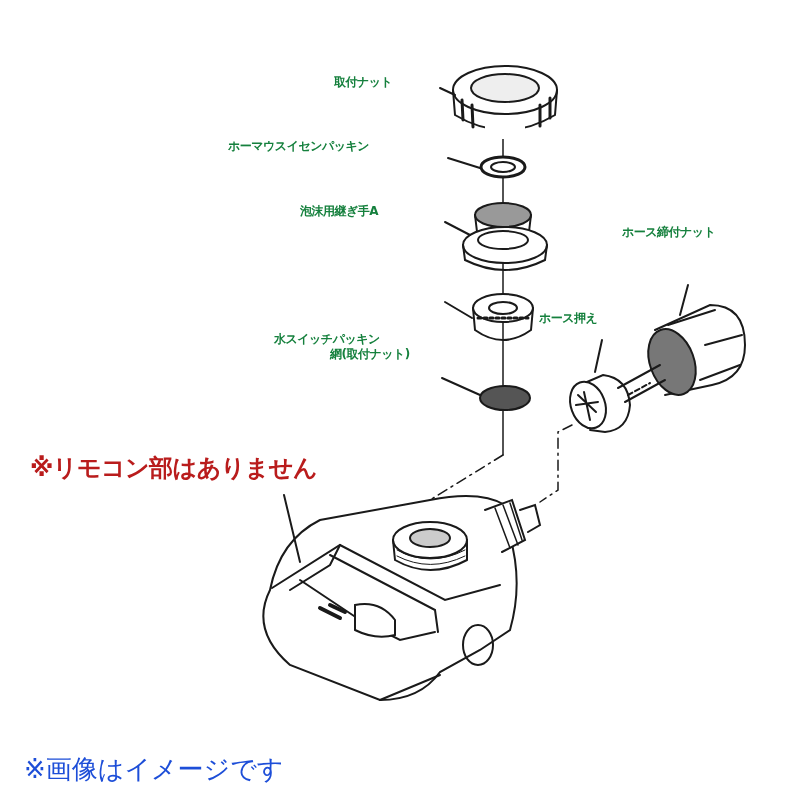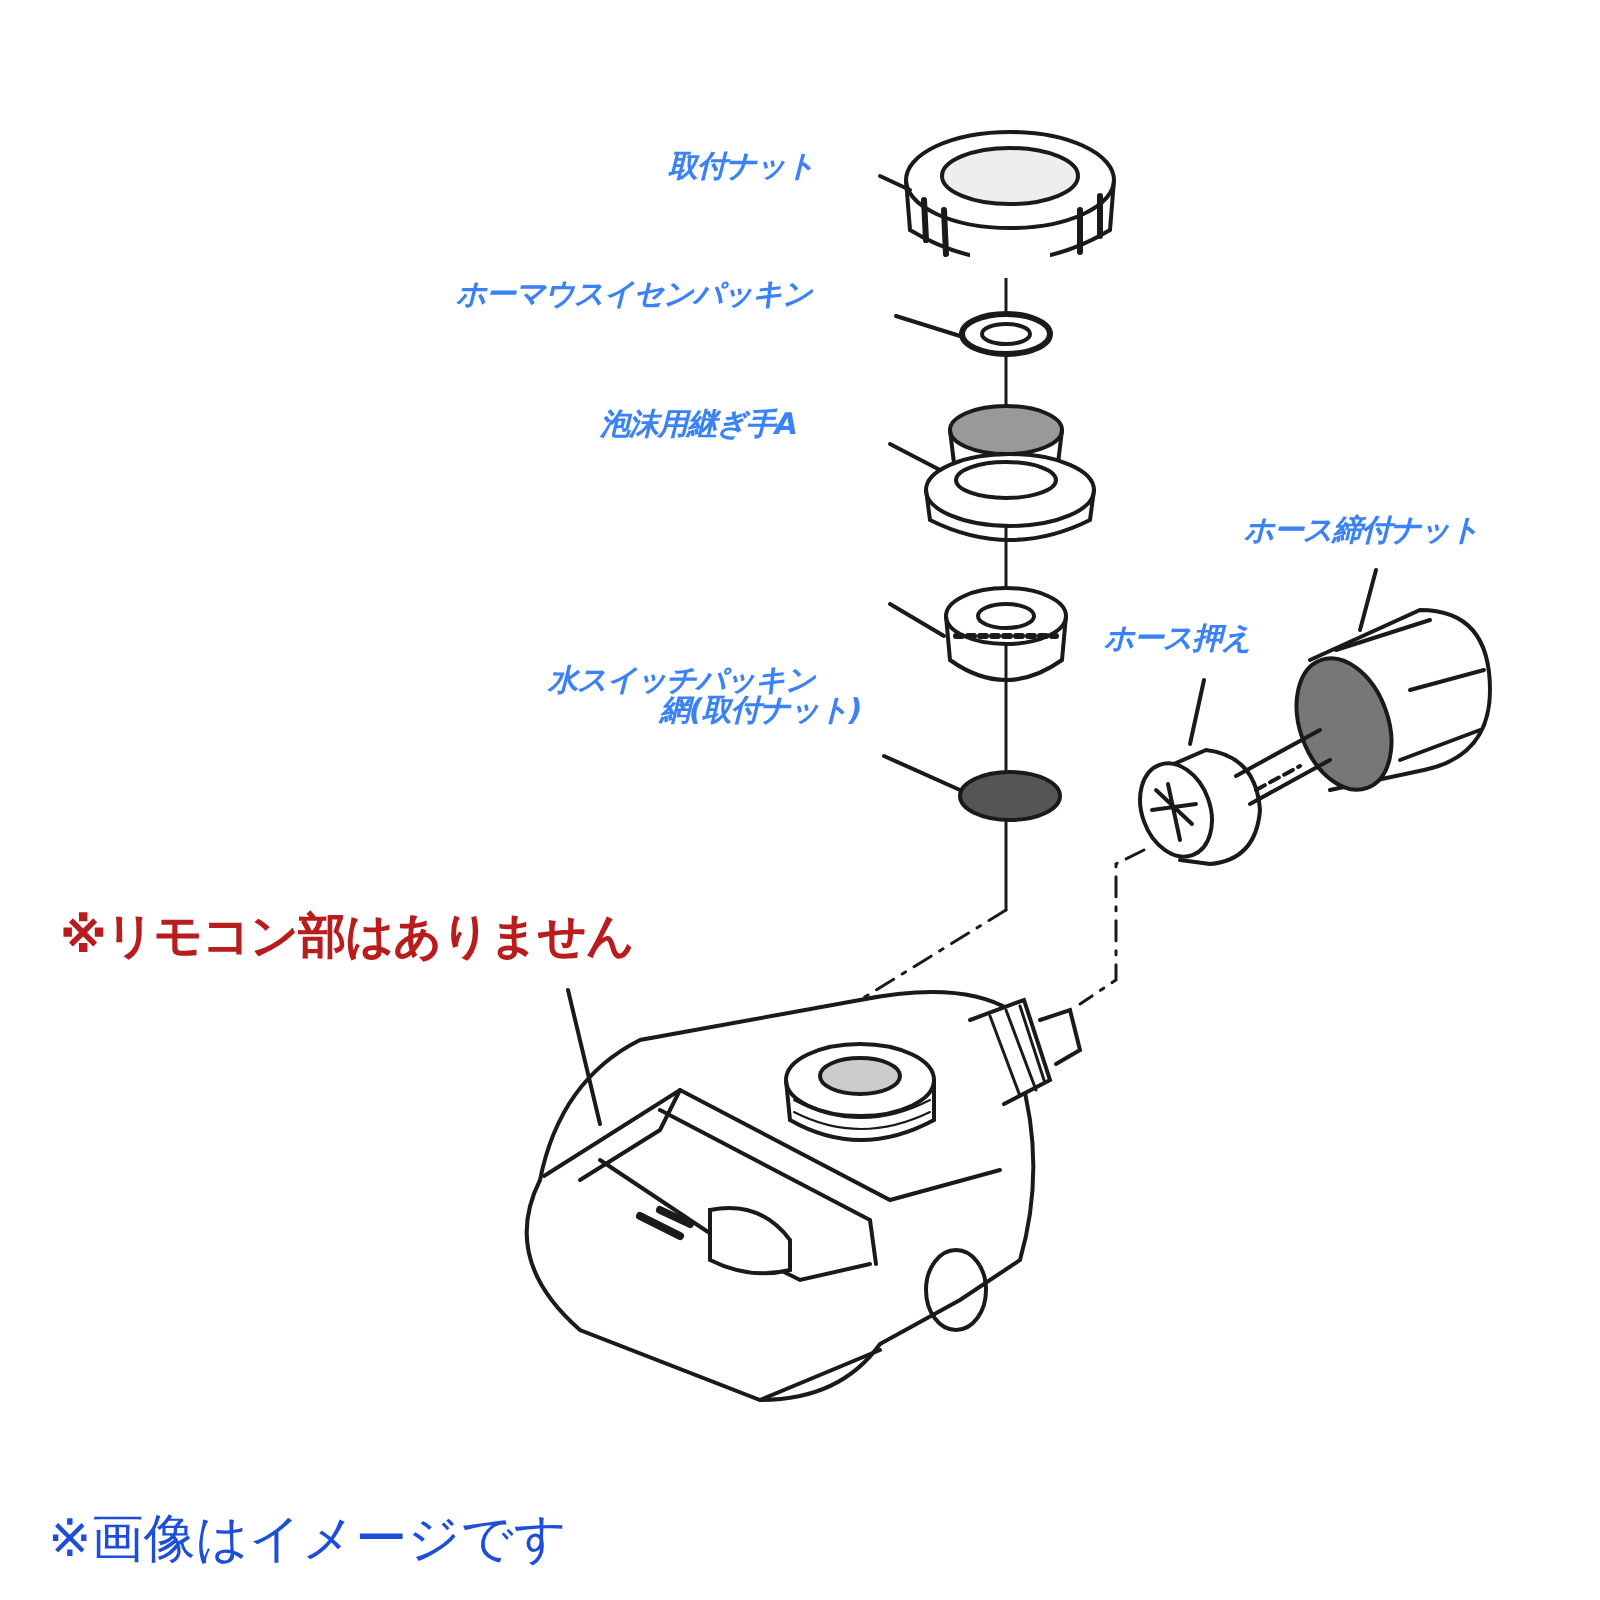--- a/index.html
+++ b/index.html
@@ -1,20 +1,20 @@
 <!DOCTYPE html>
 <html><head>
 <meta charset="utf-8">
 <style>
   html, body { margin: 0; padding: 0; background: #ffffff; }
   body { width: 800px; height: 800px; position: relative; overflow: hidden;
          font-family: "DejaVu Sans", "Liberation Sans", sans-serif; color: #222; }
   #diagram { position: absolute; left: 0; top: 0; width: 800px; height: 800px; }
-  .part-label { position: absolute; font-size: 15px; font-weight: bold; color: #3b82f6;
-                white-space: nowrap; letter-spacing: -0.5px; font-style: italic; }
+  .part-label { position: absolute; font-size: 12px; font-weight: bold; color: #15803d;
+                white-space: nowrap; letter-spacing: -0.5px; }
   .note { position: absolute; font-weight: bold; color: #b91c1c; white-space: nowrap; }
   .note-remote { left: 30px; top: 452px; font-size: 24px; letter-spacing: -0.5px; }
   .note-image { left: 24px; top: 752px; font-size: 26px; font-weight: normal; color: #1d4ed8; }
 </style>
 </head>
 <body>
 
 <svg id="diagram" viewBox="0 0 800 800" xmlns="http://www.w3.org/2000/svg">
   <g fill="none" stroke="#1a1a1a" stroke-width="2" stroke-linecap="round">
 
@@ -99,17 +99,17 @@
 
     <line x1="284" y1="495" x2="300" y2="562"></line>
   </g>
 </svg>
 
 <div class="part-label" style="left:334px; top:74px;">取付ナット</div>
 <div class="part-label" style="left:228px; top:138px;">ホーマウスイセンパッキン</div>
 <div class="part-label" style="left:300px; top:203px;">泡沫用継ぎ手A</div>
 <div class="part-label" style="left:274px; top:288px;margin-top:43px;">水スイッチパッキン</div>
 <div class="part-label" style="left:330px; top:346px;">網(取付ナット)</div>
-<div class="part-label" style="left:622px; top:256px;">ホース締付ナット</div>
-<div class="part-label" style="left:552px; top:310px;text-align:center;">ホース押え</div>
+<div class="part-label" style="left:622px; top:224px;">ホース締付ナット</div>
+<div class="part-label" style="left:539px; top:310px;text-align:center;">ホース押え</div>
 
 <div class="note note-remote">※リモコン部はありません</div>
 <div class="note note-image">※画像はイメージです</div>
 
 </body></html>

